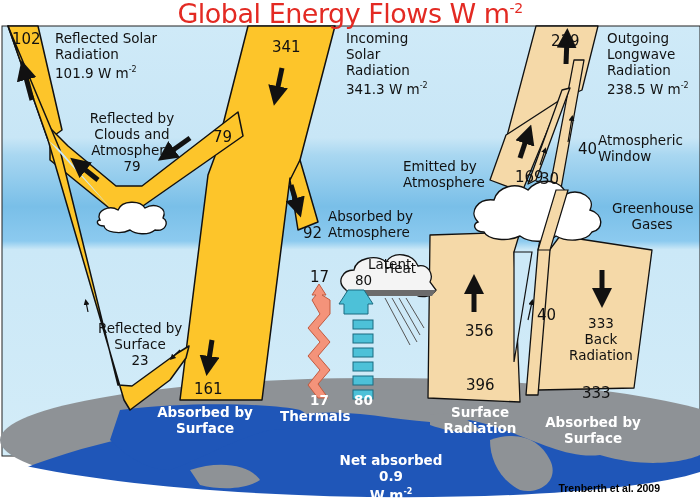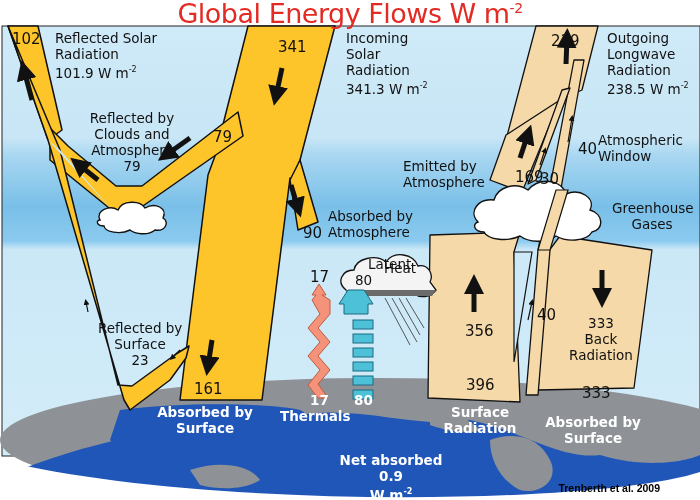--- a/index.html
+++ b/index.html
@@ -146,21 +146,21 @@
 
   
   <div class="num" style="left:12px;top:30px;">102</div>
   <div class="lbl" style="left:47px;top:30px;margin-left:8px;">
     <div>Reflected Solar</div>
     <div>Radiation</div>
     <div><span>101.9 W m</span><sup>-2</sup></div>
   </div>
 
   
-  <div class="num" style="left:278px;top:38px;">341</div>
+  <div class="num" style="left:272px;top:38px;">341</div>
   <div class="lbl" style="left:346px;top:30px;">
     <div>Incoming</div>
     <div>Solar</div>
     <div>Radiation</div>
     <div><span>341.3 W m</span><sup>-2</sup></div>
   </div>
 
   
   <div class="num" style="left:551px;top:32px;">239</div>
   <div class="lbl" style="left:607px;top:30px;">
@@ -173,21 +173,21 @@
   
   <div class="lbl c" style="left:86px;top:110px;width:92px;">
     <div>Reflected by</div>
     <div>Clouds and</div>
     <div>Atmosphere</div>
     <div>79</div>
   </div>
   <div class="num" style="left:213px;top:128px;">79</div>
 
   
-  <div class="num" style="left:303px;top:224px;">90</div>
+  <div class="num" style="left:303px;top:224px;">92</div>
   <div class="lbl" style="left:328px;top:208px;">
     <div>Absorbed by</div>
     <div>Atmosphere</div>
   </div>
 
   
   <div class="lbl" style="left:403px;top:158px;">
     <div>Emitted by</div>
     <div>Atmosphere</div>
   </div>

